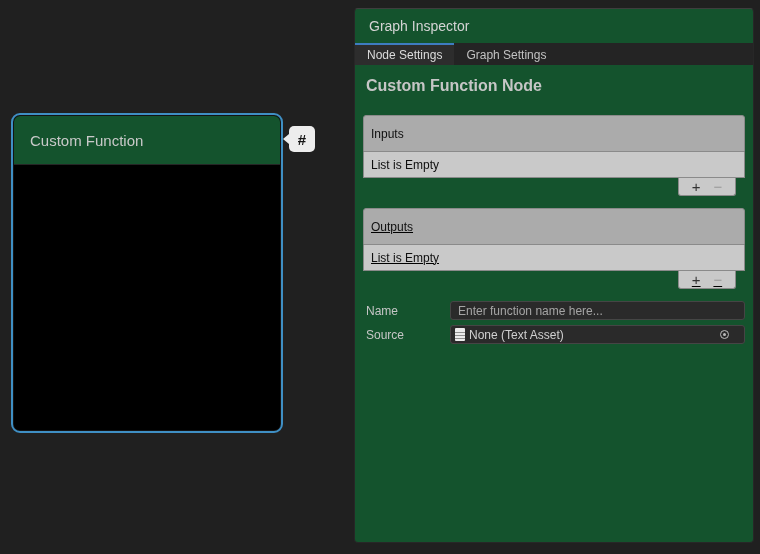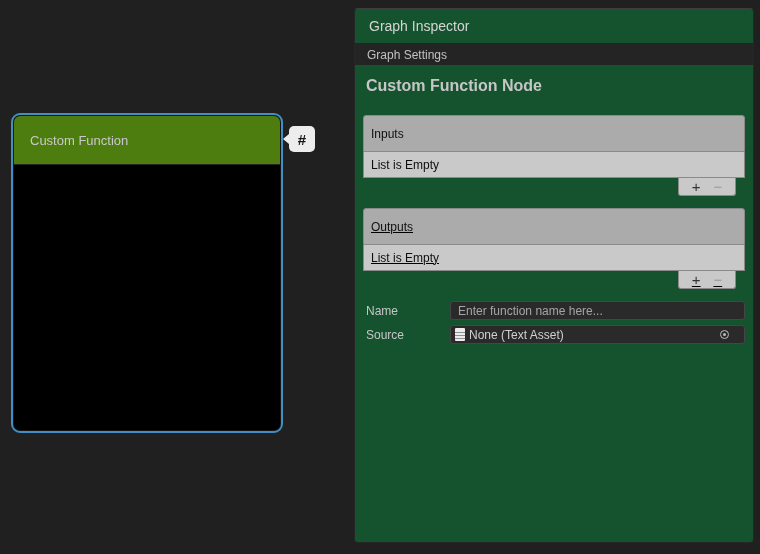--- a/index.html
+++ b/index.html
@@ -22,25 +22,25 @@
   }
   .sg-node-inner {
     width:100%; height:100%;
     border-radius:6px;
     overflow:hidden;
     background:#000;
     display:flex; flex-direction:column;
   }
   .sg-node-title {
     height:49px; flex:none;
-    background:#4d7c0f;
+    background:#14532d;
     border-bottom:1px solid #262626;
     display:flex; align-items:center;
     padding-left:16px;
-    color:#c9c9c9; font-size:13px;
+    color:#c9c9c9; font-size:15px;
   }
   .sg-node-body { flex:1; background:#000; }
 
   .hash-badge {
     position:absolute; left:289px; top:126px;
     width:26px; height:26px;
     background:#ededed;
     border-radius:5px;
     display:flex; align-items:center; justify-content:center;
     font-size:15px; font-weight:bold; color:#141414;
@@ -214,20 +214,23 @@
   </div>
 </div>
 
 <div class="inspector">
 
   <div class="inspector-titlebar">
     <span>Graph Inspector</span>
   </div>
 
   <div class="tab-bar">
+    <div class="tab active">
+      <span>Node Settings</span>
+    </div>
     <div class="tab">
       <span>Graph Settings</span>
     </div>
   </div>
 
   <div class="inspector-content">
 
     <div class="section-heading">Custom Function Node</div>
 
     <div class="ulist">

